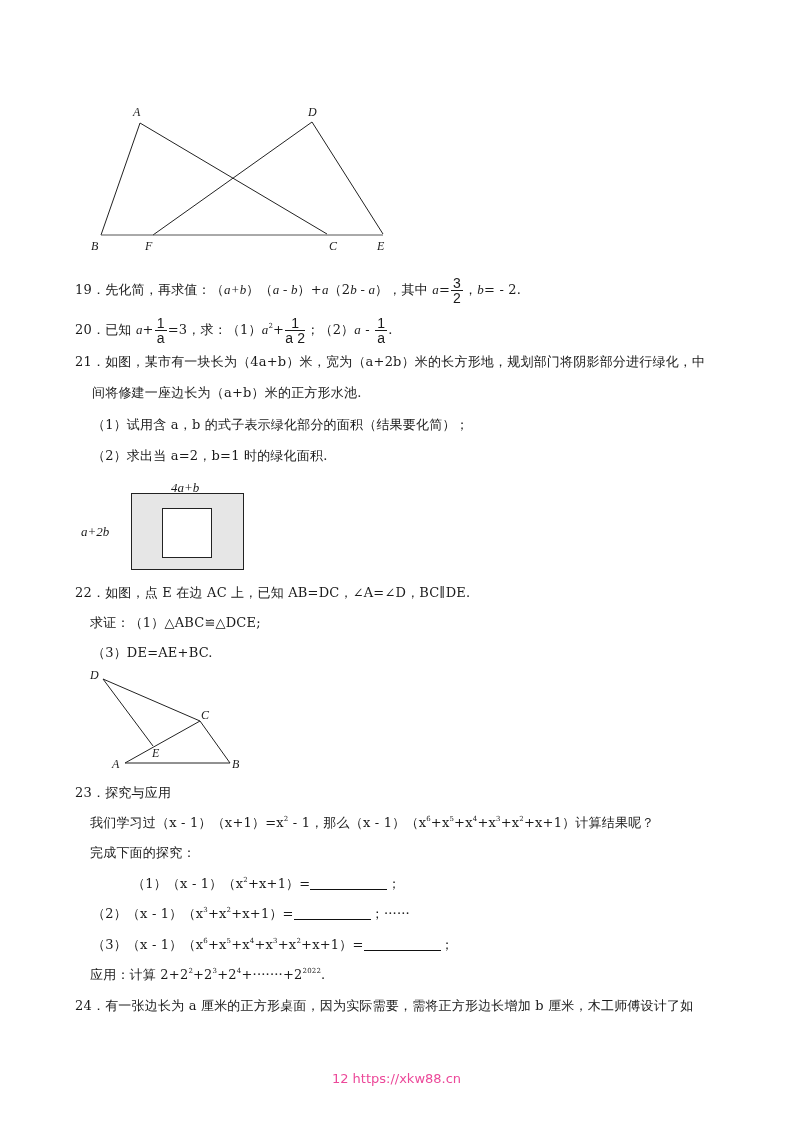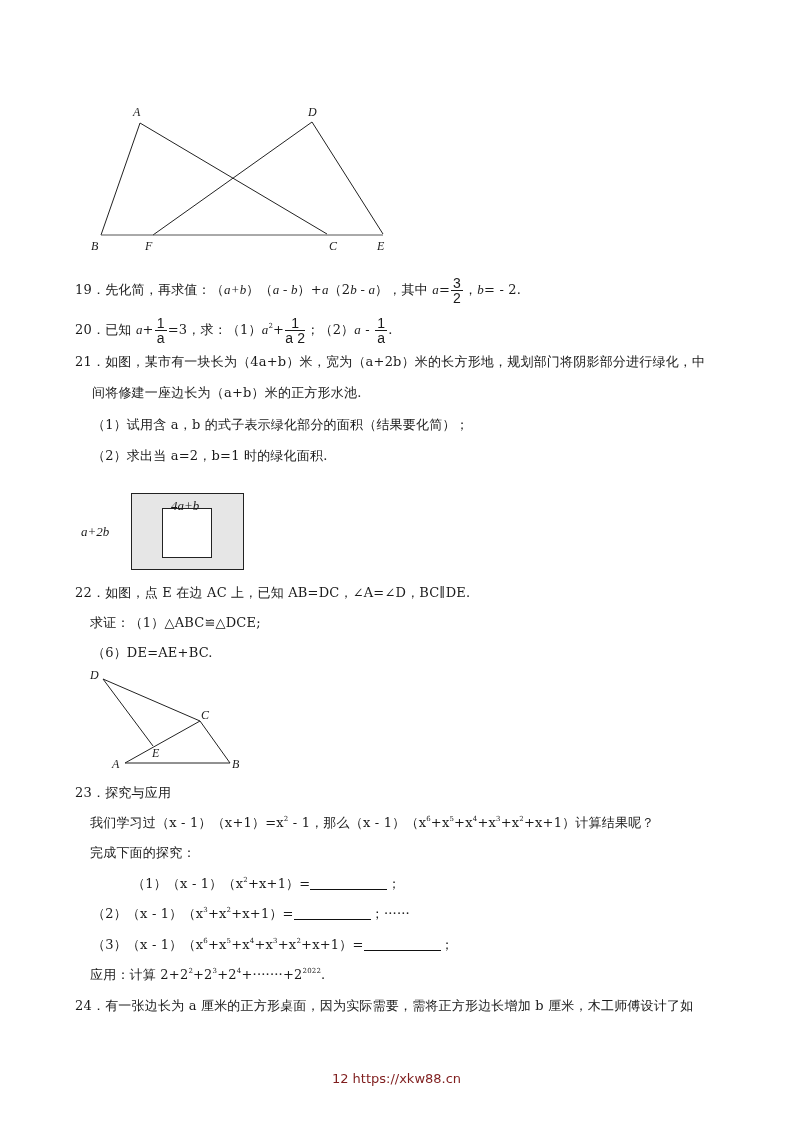--- a/index.html
+++ b/index.html
@@ -9,21 +9,21 @@
   .line { position: absolute; font-size: 13px; line-height: 16px; white-space: nowrap; letter-spacing: 0.2px; }
   .it { font-style: italic; font-family: "Liberation Serif", serif; }
   .frac { display: inline-block; vertical-align: middle; text-align: center; font-family: "Liberation Sans", sans-serif; margin: 0 1px; }
   .frac .num { display: block; border-bottom: 1px solid #1a1a1a; padding: 0 2px; line-height: 14px; font-size: 14px; }
   .frac .den { display: block; line-height: 14px; font-size: 14px; }
   sup { font-size: 7px; vertical-align: 6px; line-height: 0; }
   .blank { display: inline-block; border-bottom: 1px solid #111; height: 12px; vertical-align: -2px; }
   svg { position: absolute; left: 0; top: 0; }
   .lbl { font-family: "Liberation Serif", serif; font-style: italic; font-size: 12px; }
   .footer { position: absolute; top: 1071px; left: 0; width: 793px; text-align: center;
-            font-family: "DejaVu Sans", sans-serif; font-size: 13px; color: #7f1d1d; }
+            font-family: "DejaVu Sans", sans-serif; font-size: 13px; color: #ec4899; }
 </style>
 </head>
 <body>
 
 <div>
   <svg width="793" height="1122">
     <g stroke="#222" stroke-width="1" fill="none">
       <line x1="140" y1="123" x2="101" y2="235"></line>
       <line x1="140" y1="123" x2="327" y2="234"></line>
       <line x1="312" y1="122" x2="153" y2="235"></line>
@@ -51,31 +51,31 @@
   <div class="line" style="left:75px;top:354px;">
     <span>21．</span><span>如图，某市有一块长为（4a+b）米，宽为（a+2b）米的长方形地，规划部门将阴影部分进行绿化，中</span>
   </div>
   <div class="line" style="left:92px;top:385px;">间将修建一座边长为（a+b）米的正方形水池.</div>
   <div class="line" style="left:92px;top:417px;">（1）试用含 a，b 的式子表示绿化部分的面积（结果要化简）；</div>
   <div class="line" style="left:92px;top:448px;">（2）求出当 a=2，b=1 时的绿化面积.</div>
 
   <div>
     <div class="abs" style="left:131px;top:493px;width:111px;height:75px;background:#e6e6e6;border:1px solid #222;"></div>
     <div class="abs" style="left:162px;top:508px;width:48px;height:48px;background:#fff;border:1px solid #222;"></div>
-    <span class="abs lbl" style="left:171px;top:498px;font-size:13px;">4a+b</span>
+    <span class="abs lbl" style="left:171px;top:480px;font-size:13px;">4a+b</span>
     <span class="abs lbl" style="left:81px;top:524px;font-size:13px;">a+2b</span>
   </div>
 </div>
 
 <div>
   <div class="line" style="left:75px;top:585px;">
     <span>22．</span><span>如图，点 E 在边 AC 上，已知 AB=DC，∠A=∠D，BC∥DE.</span>
   </div>
   <div class="line" style="left:90px;top:615px;">求证：（1）△ABC≌△DCE;</div>
-  <div class="line" style="left:92px;top:645px;">（6）DE=AE+BC.</div>
+  <div class="line" style="left:92px;top:645px;">（3）DE=AE+BC.</div>
 
   <div>
     <svg width="793" height="1122">
       <g stroke="#222" stroke-width="1" fill="none">
         <line x1="103" y1="679" x2="200" y2="721"></line>
         <line x1="103" y1="679" x2="153" y2="746"></line>
         <line x1="125" y1="763" x2="200" y2="721"></line>
         <line x1="200" y1="721" x2="230" y2="763"></line>
         <line x1="125" y1="763" x2="230" y2="763"></line>
       </g>

